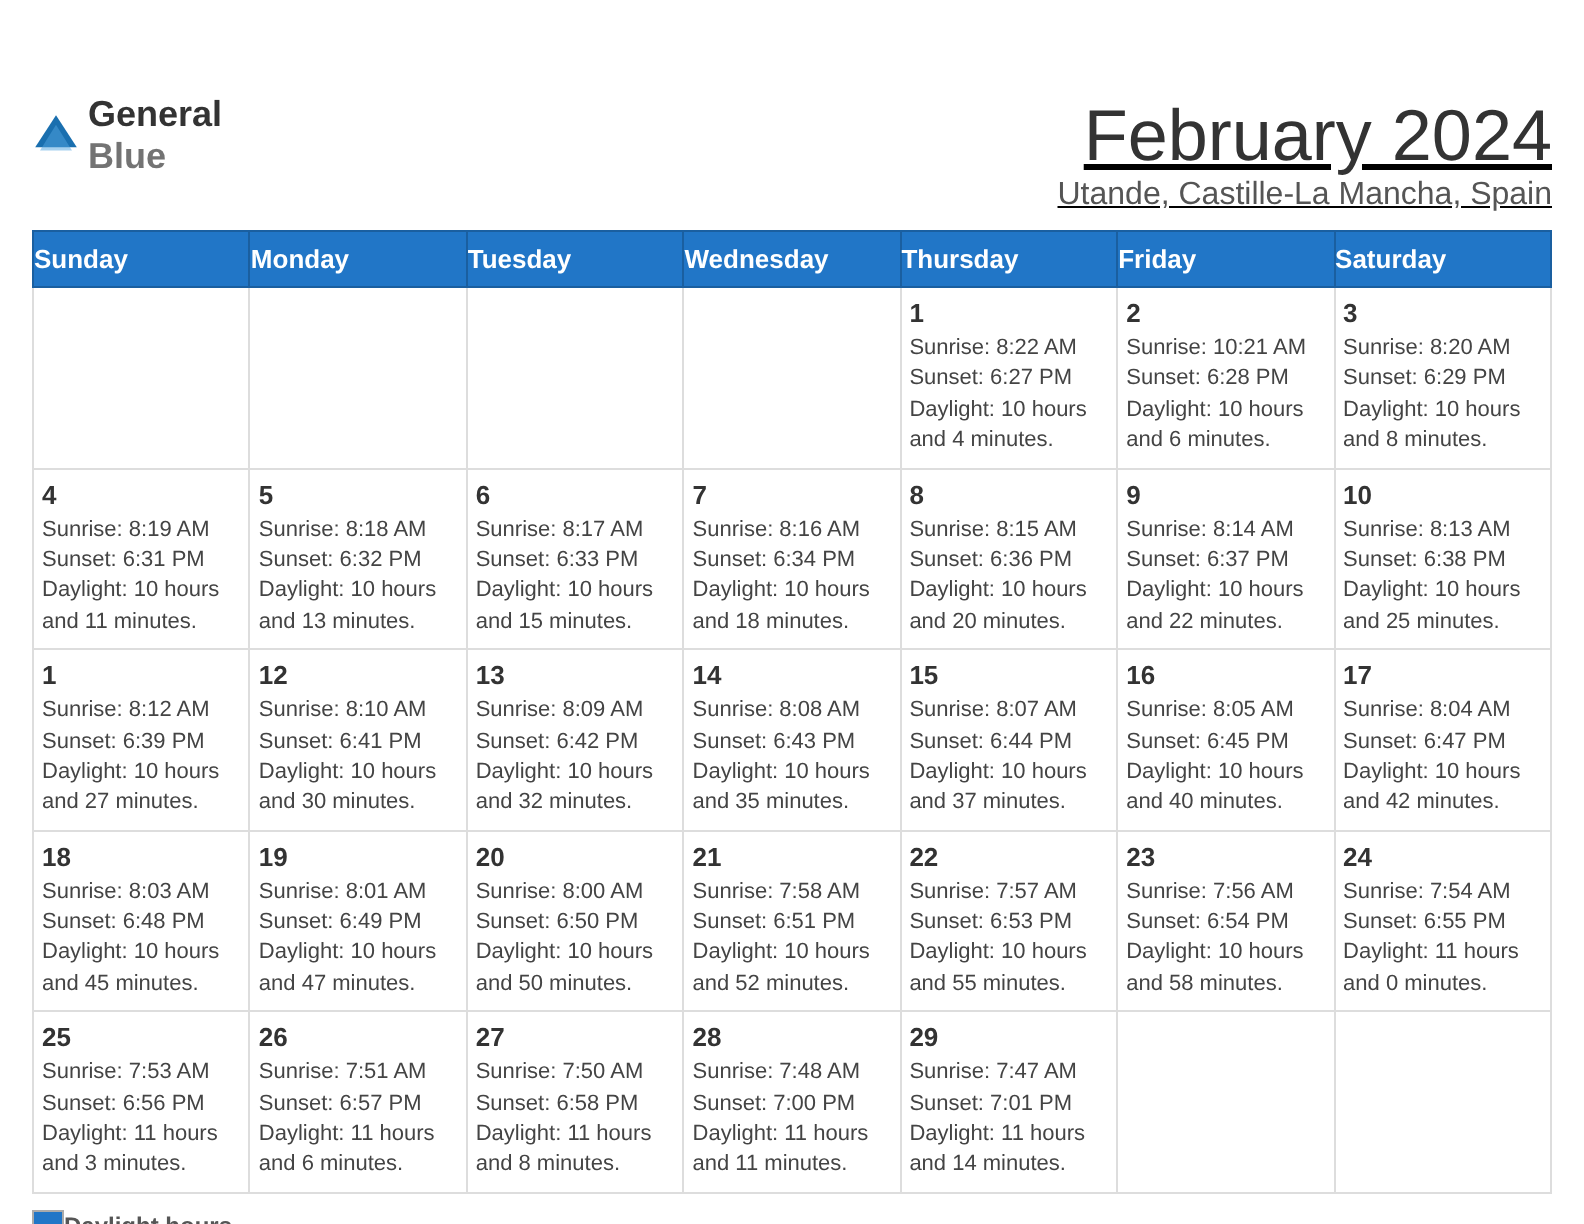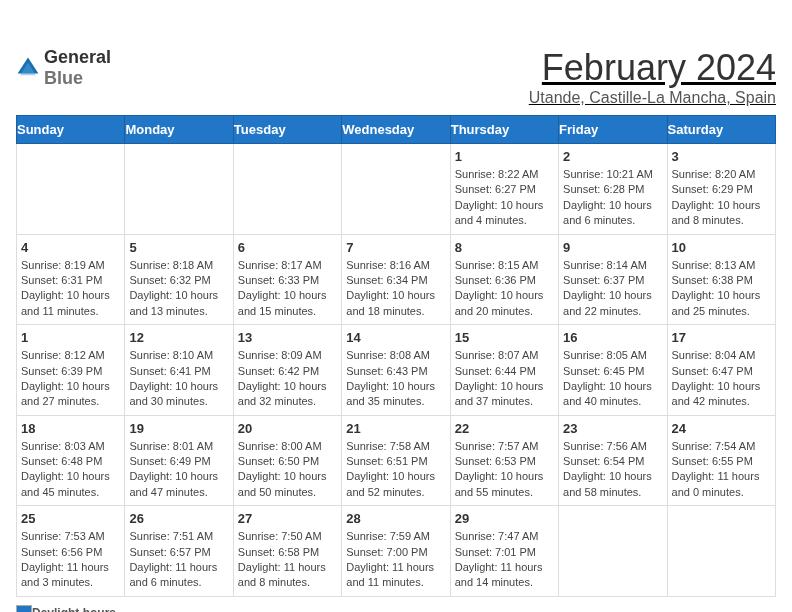--- a/index.html
+++ b/index.html
@@ -332,21 +332,21 @@
         </td>
         <td>
           <div class="day-number">27</div>
           <div class="day-info">Sunrise: 7:50 AM
 Sunset: 6:58 PM
 Daylight: 11 hours
 and 8 minutes.</div>
         </td>
         <td>
           <div class="day-number">28</div>
-          <div class="day-info">Sunrise: 7:59 AM
+          <div class="day-info">Sunrise: 7:48 AM
 Sunset: 7:00 PM
 Daylight: 11 hours
 and 11 minutes.</div>
         </td>
         <td>
           <div class="day-number">29</div>
           <div class="day-info">Sunrise: 7:47 AM
 Sunset: 7:01 PM
 Daylight: 11 hours
 and 14 minutes.</div>

